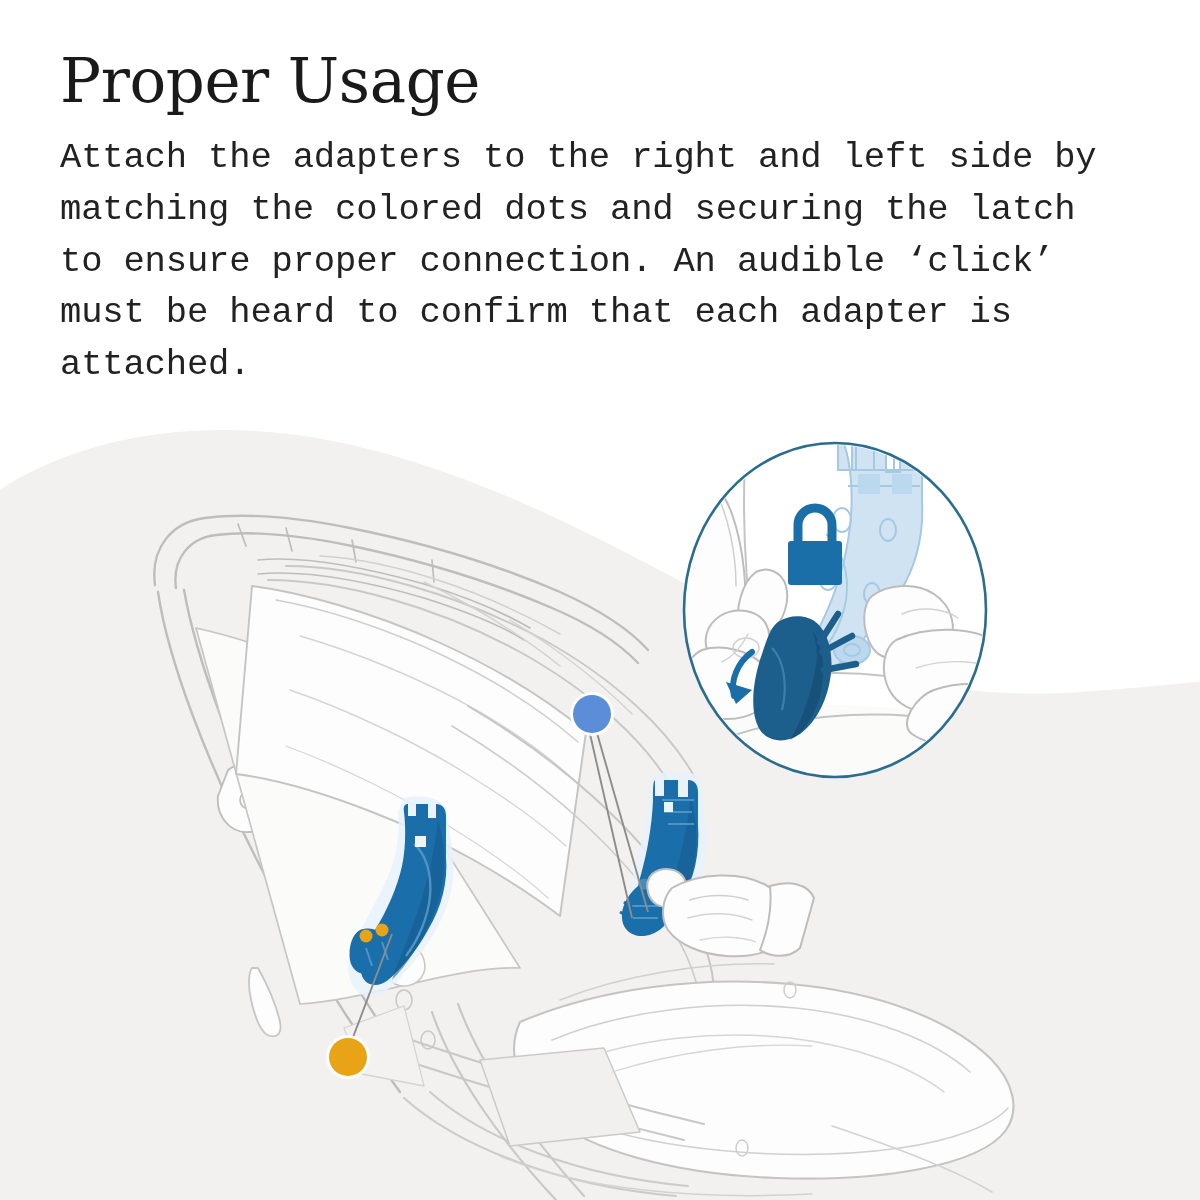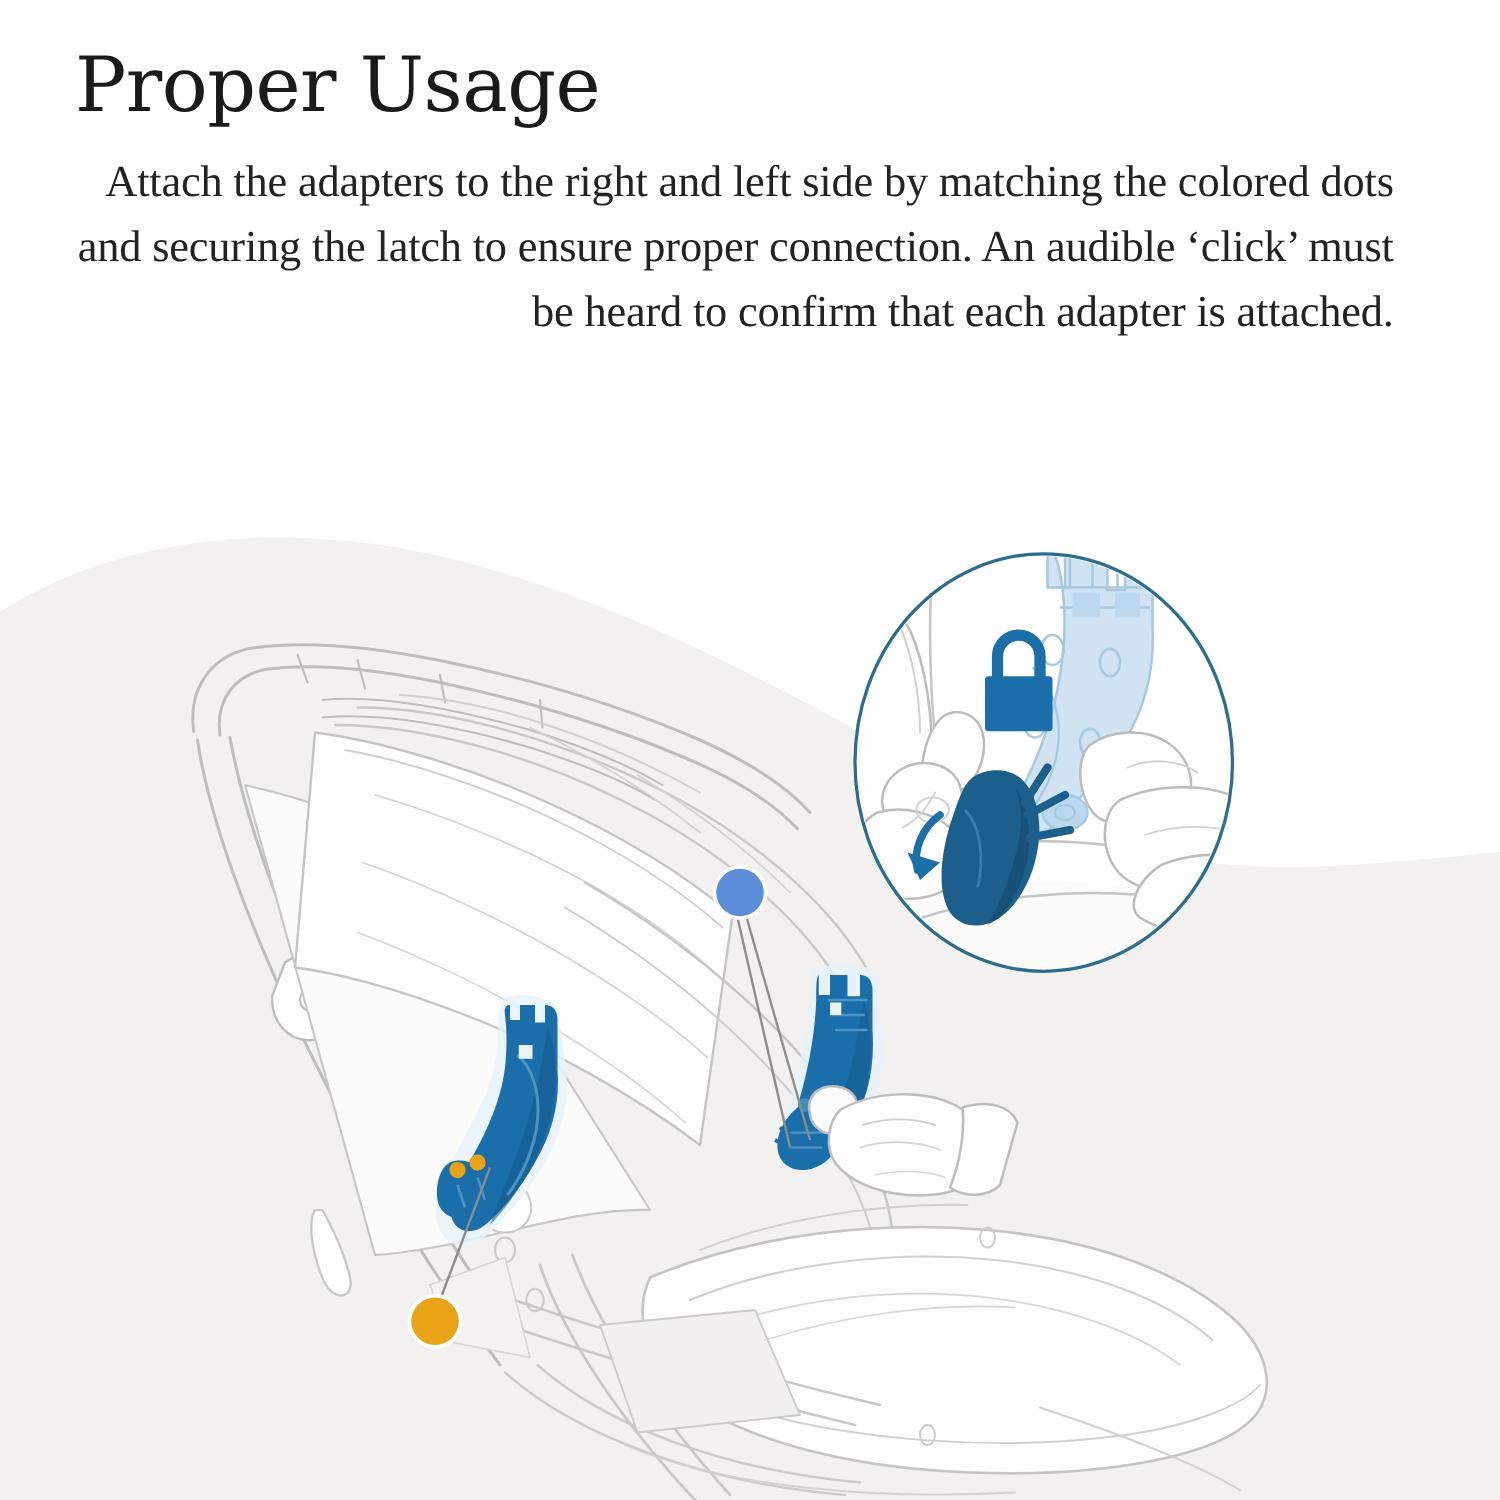--- a/index.html
+++ b/index.html
@@ -20,43 +20,42 @@
     position: relative;
     width: 1200px;
     height: 1200px;
     background: #ffffff;
   }
 
   
   .text-block {
     position: absolute;
     left: 60px;
-    top: 36px;
+    top: 48px;
     width: 1060px;
   }
   .page-title {
     font-family: "DejaVu Serif", "Liberation Serif", serif;
     font-size: 61px;
     font-weight: 400;
     line-height: 1.08;
     letter-spacing: -0.4px;
     color: #1a1a1a;
     margin: 0 0 18px 0;
     white-space: nowrap;
   }
   .body-copy {
-    font-family: Liberation Serif, serif;
+    font-family: Liberation Mono, monospace;
     font-size: 35.5px;
     font-weight: 400;
     line-height: 1.46;
     letter-spacing: -0.15px;
     color: #222222;
     margin: 0;
     width: 1055px;
-    text-align: right;
   }
 
   
   .illustration {
     position: absolute;
     left: 0;
     top: 0;
     width: 1200px;
     height: 1200px;
     pointer-events: none;

